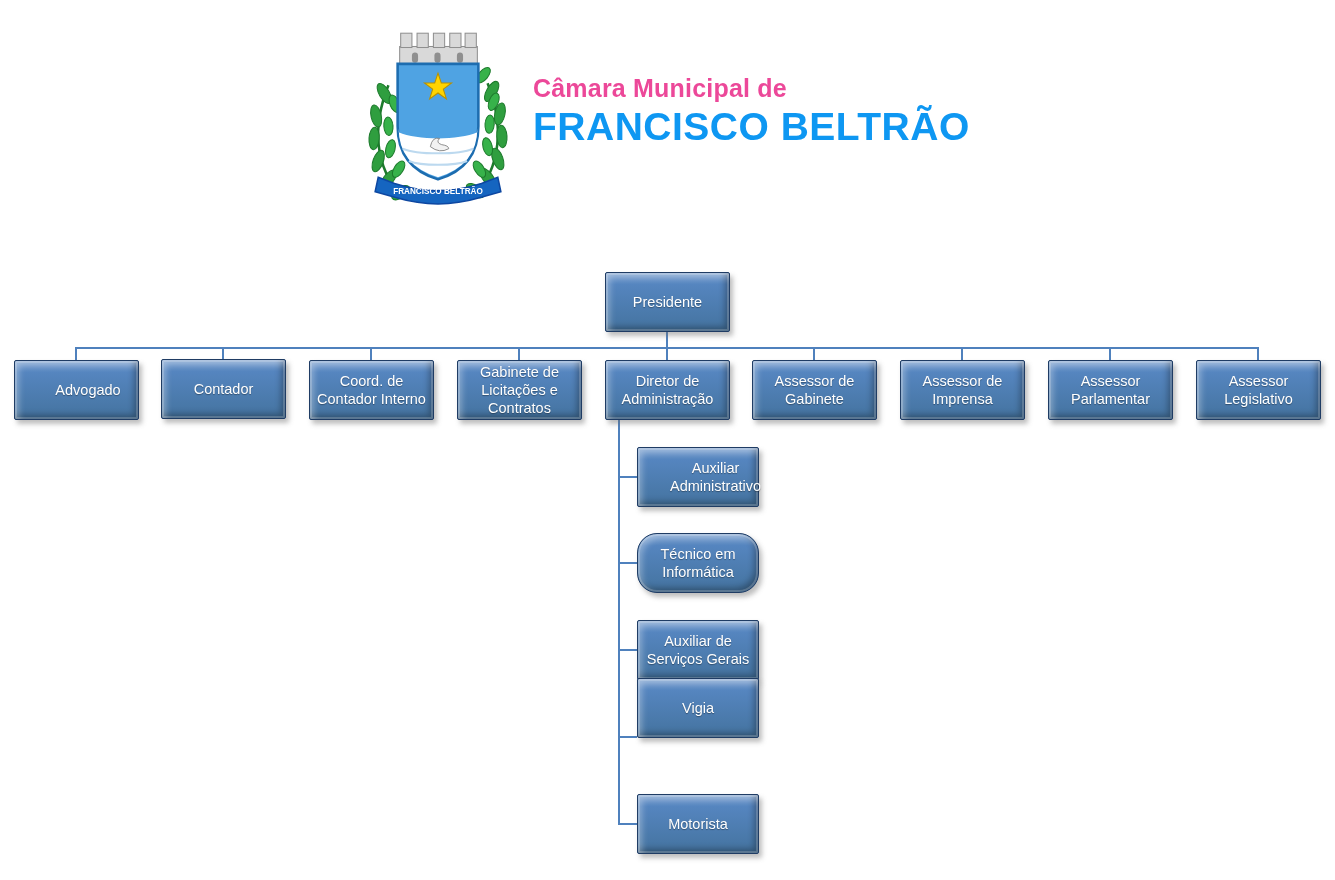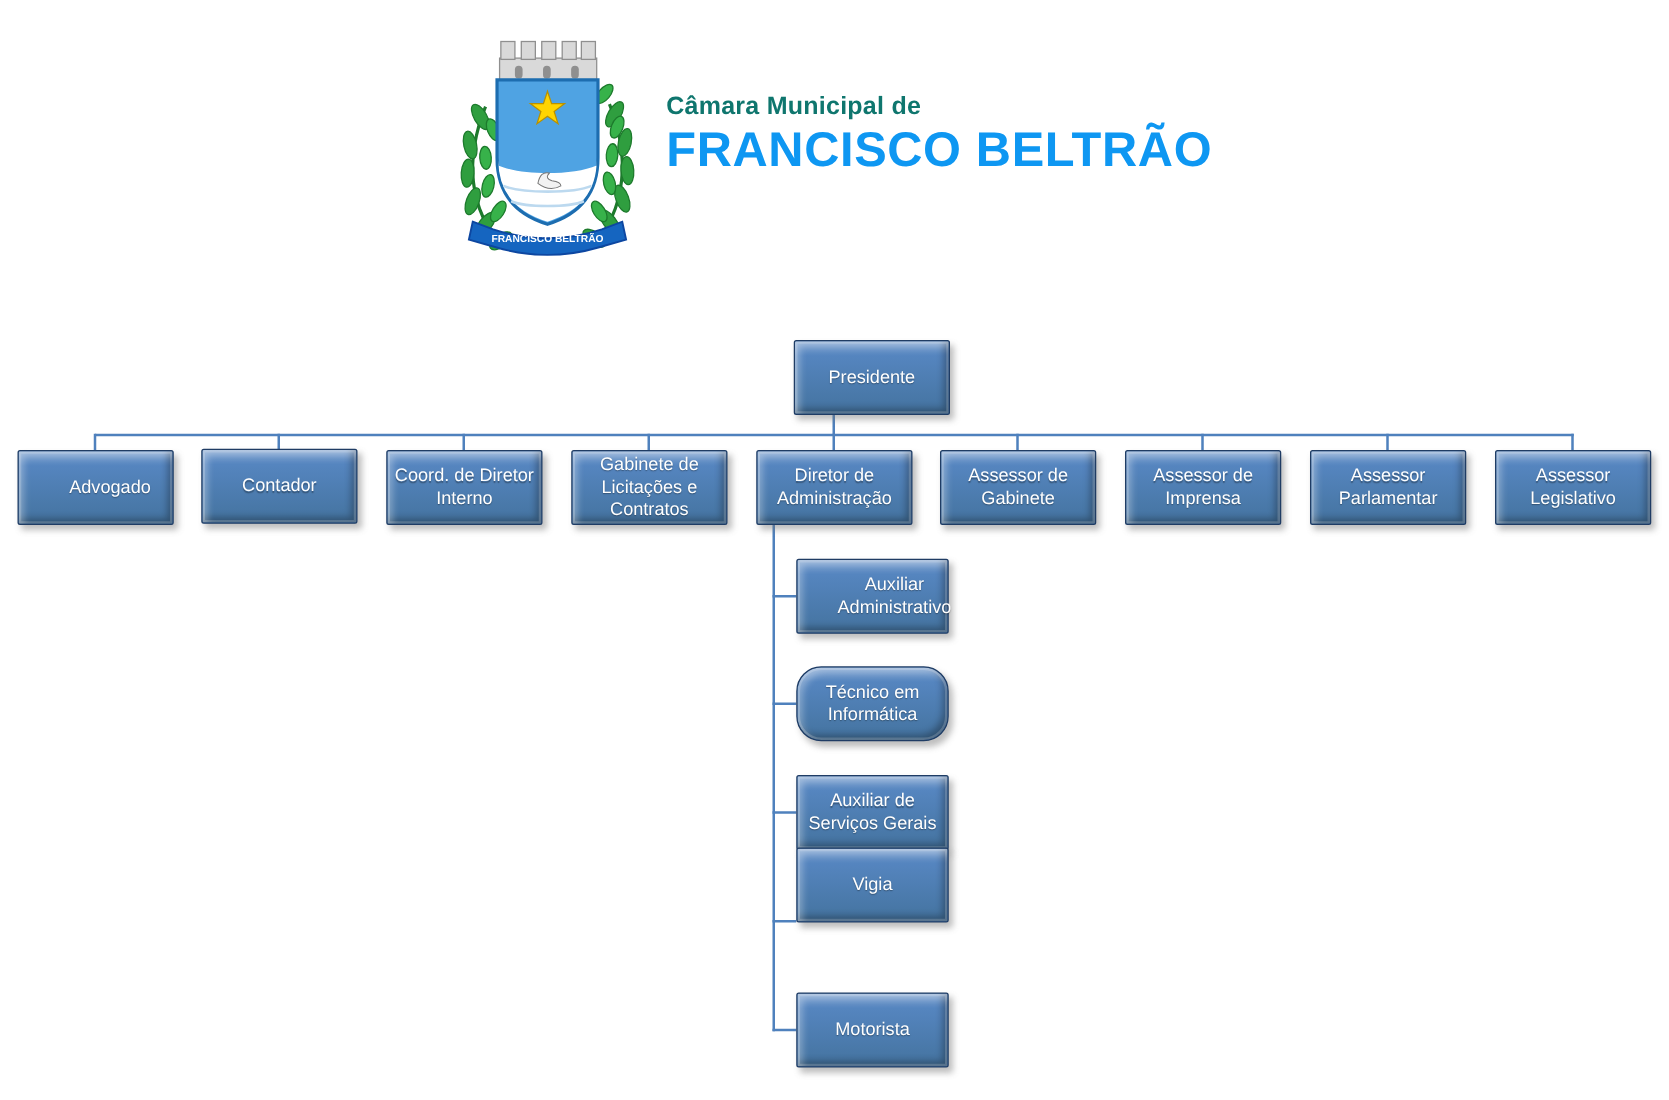--- a/index.html
+++ b/index.html
@@ -8,21 +8,21 @@
     width:1335px;height:880px;
     background:#ffffff;
     font-family:"Liberation Sans", sans-serif;
     overflow:hidden;
   }
 
   
   #crest{position:absolute;left:343px;top:24px;width:190px;height:184px;}
   #brand{position:absolute;left:533px;top:74px;}
   .brand-line1{
-    font-size:20px;font-weight:600;color:#0f766e;letter-spacing:0.2px;
+    font-size:25px;font-weight:600;color:#ec4899;letter-spacing:0.2px;
   }
   .brand-line2{
     font-size:39px;font-weight:800;color:var(--brand-blue,#0e97f2);
     letter-spacing:0.5px;margin-top:2px;
   }
 
   
   .node{
     position:absolute;
     width:125px;height:60px;
@@ -130,32 +130,32 @@
   <div class="connector" style="left:1109px;top:347px;width:2px;height:13px;"></div>
   <div class="connector" style="left:1257px;top:347px;width:2px;height:13px;"></div>
 
   <div class="connector" style="left:618px;top:420px;width:2px;height:405px;"></div>
   <div class="connector" style="left:618px;top:476px;width:19px;height:2px;"></div>
   <div class="connector" style="left:618px;top:562px;width:19px;height:2px;"></div>
   <div class="connector" style="left:618px;top:649px;width:19px;height:2px;"></div>
   <div class="connector" style="left:618px;top:736px;width:19px;height:2px;"></div>
   <div class="connector" style="left:618px;top:823px;width:19px;height:2px;"></div>
 
-  <div class="node" style="left:635px;top:272px;">
+  <div class="node" style="left:605px;top:272px;">
       <span>Presidente</span>
     </div>
 
   <div class="node" style="left:14px;top:360px;padding-left:28px;">
       <span>Advogado</span>
     </div>
   <div class="node" style="left:161px;top:359px;">
       <span>Contador</span>
     </div>
   <div class="node" style="left:309px;top:360px;">
-      <span>Coord. de Diretor Interno</span>
+      <span>Coord. de Contador Interno</span>
     </div>
   <div class="node" style="left:457px;top:360px;">
       <span>Gabinete de Licitações e Contratos</span>
     </div>
   <div class="node" style="left:752px;top:360px;">
       <span>Assessor de Gabinete</span>
     </div>
   <div class="node" style="left:605px;top:360px;">
       <span>Diretor de Administração</span>
     </div>

